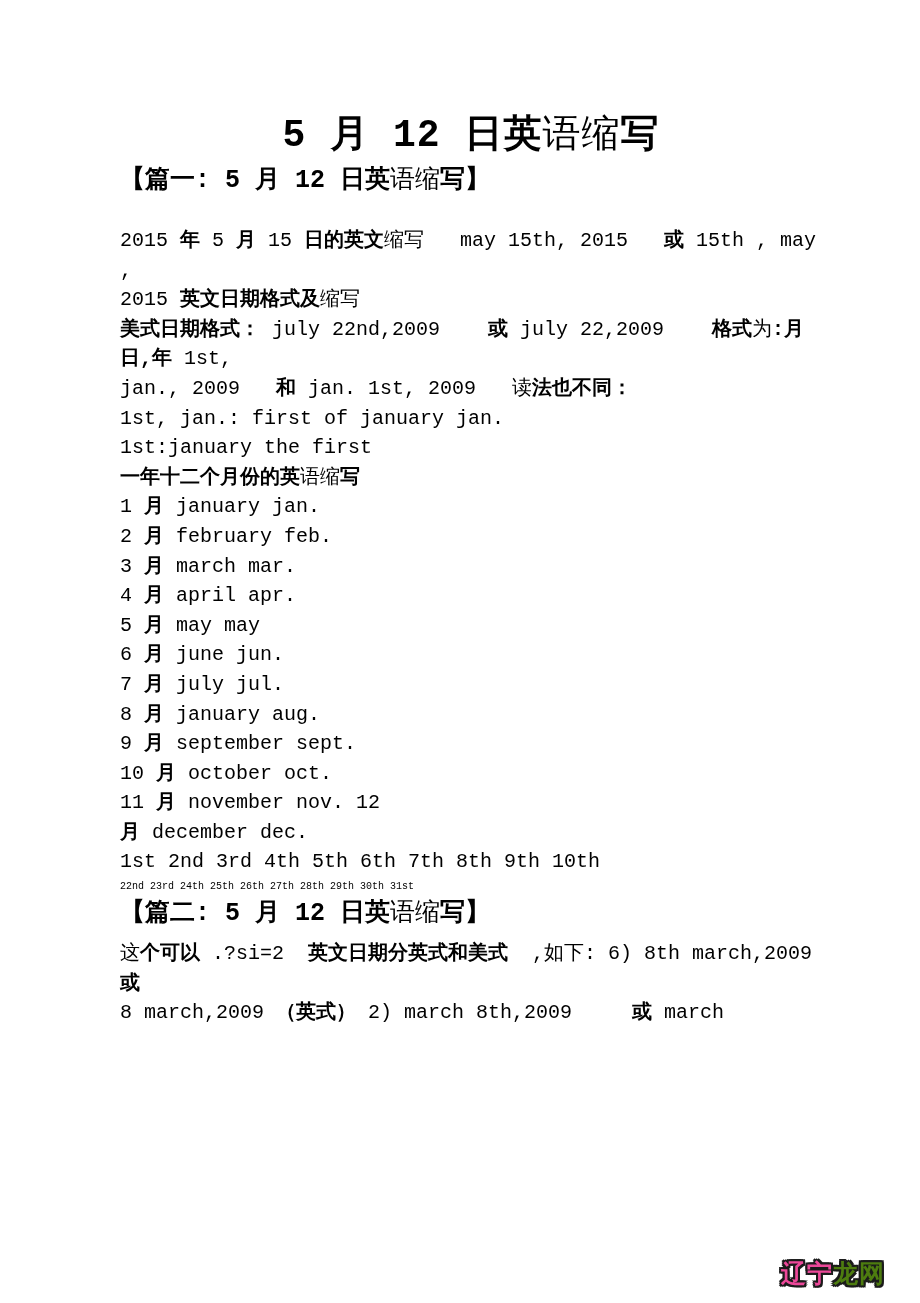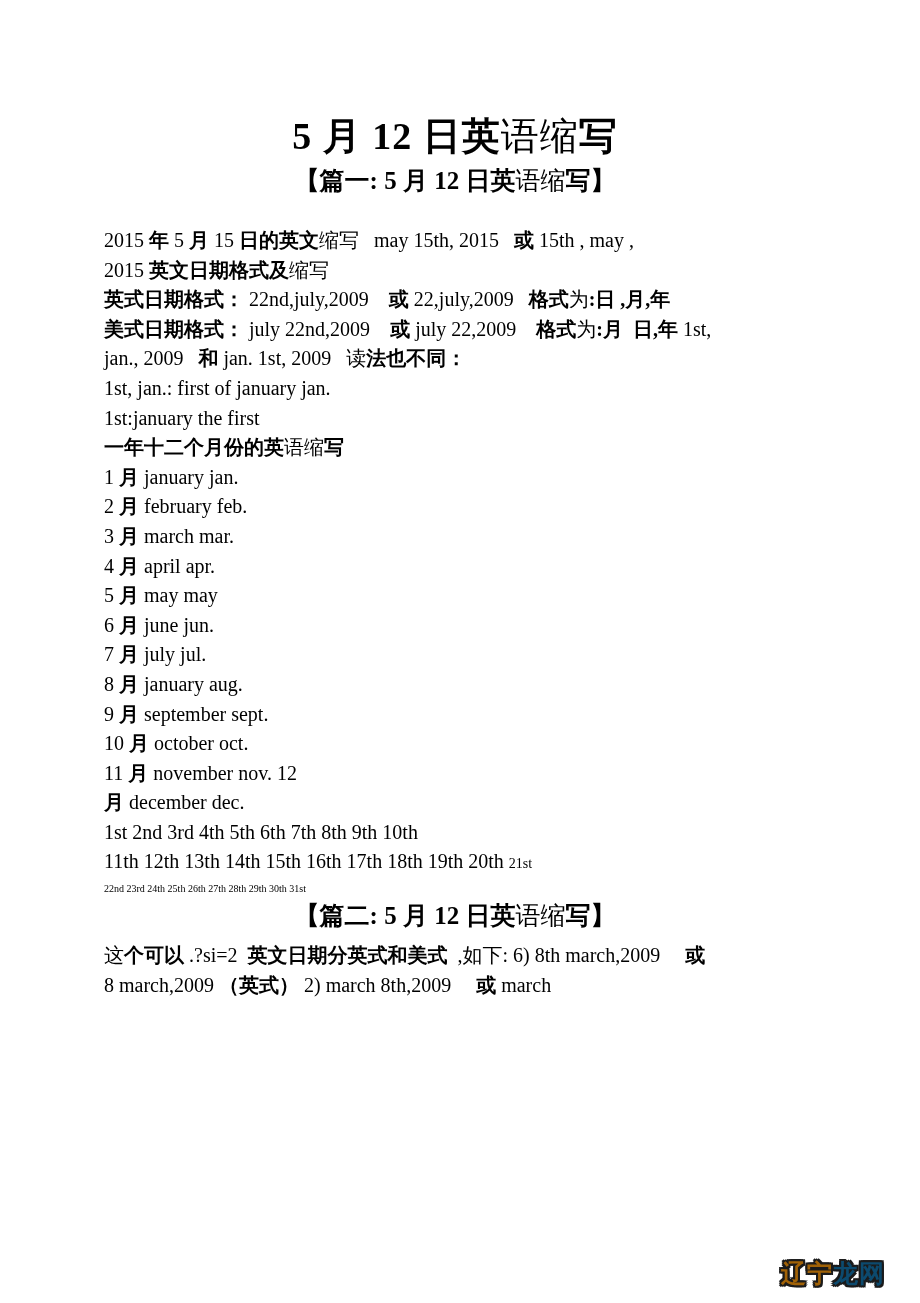--- a/index.html
+++ b/index.html
@@ -4,29 +4,29 @@
 <style>
   html,body{margin:0;padding:0;background:#ffffff;}
   .page{
     position:relative;
     width:920px;height:1303px;
     background:#ffffff;color:#000000;
     font-family:"Liberation Serif",serif;
     overflow:hidden;
   }
   .content{
-    position:absolute;left:104px;top:112px;width:702px;
+    position:absolute;left:120px;top:112px;width:702px;font-family:Liberation Mono, monospace;
   }
   .line{white-space:pre-wrap;}
   .line.title{
     font-size:38px;line-height:48px;text-align:center;
     margin-bottom:4px;letter-spacing:1px;
   }
   .line.heading1,.line.heading2{
-    font-size:25px;line-height:33px;text-align:center;
+    font-size:25px;line-height:33px;text-align:left;
   }
   .line.heading1{margin-bottom:29px;}
   .line.heading2{margin-bottom:9px;}
   .line.body{font-size:20px;line-height:29.6px;}
   .line.small{font-size:10px;line-height:20px;}
   .seg-b{font-weight:bold;}
   .title .seg-b,.heading1 .seg-b,.heading2 .seg-b{font-weight:bold;}
   .seg-small{font-size:14px;}
   .watermark{
     position:absolute;right:35px;bottom:17px;
@@ -42,42 +42,40 @@
 </style>
 </head>
 <body>
 
 <div class="page">
   <div class="content">
       <div class="line title"><span class="seg-b">5 月 12 日英</span><span>语缩</span><span class="seg-b">写</span></div>
       <div class="line heading1"><span class="seg-b">【篇一: 5 月 12 日英</span><span>语缩</span><span class="seg-b">写】</span></div>
       <div class="line body"><span>2015 </span><span class="seg-b">年</span><span> 5 </span><span class="seg-b">月</span><span> 15 </span><span class="seg-b">日的英文</span><span>缩写</span><span>   may 15th, 2015   </span><span class="seg-b">或</span><span> 15th , may ,</span></div>
       <div class="line body"><span>2015 </span><span class="seg-b">英文日期格式及</span><span>缩写</span></div>
-      <div class="line body"><span class="seg-b">英式日期格式： </span><span>22nd,july,2009    </span><span class="seg-b">或</span><span> 22,july,2009   </span><span class="seg-b">格式</span><span>为</span><span class="seg-b">:日 ,月,年</span></div>
       <div class="line body"><span class="seg-b">美式日期格式： </span><span>july 22nd,2009    </span><span class="seg-b">或</span><span> july 22,2009    </span><span class="seg-b">格式</span><span>为</span><span class="seg-b">:月  日,年</span><span> 1st,</span></div>
       <div class="line body"><span>jan., 2009   </span><span class="seg-b">和</span><span> jan. 1st, 2009   </span><span>读</span><span class="seg-b">法也不同：</span></div>
       <div class="line body"><span>1st, jan.: first of january jan.</span></div>
       <div class="line body"><span>1st:january the first</span></div>
       <div class="line body"><span class="seg-b">一年十二个月份的英</span><span>语缩</span><span class="seg-b">写</span></div>
       <div class="line body"><span>1 </span><span class="seg-b">月</span><span> january jan.</span></div>
       <div class="line body"><span>2 </span><span class="seg-b">月</span><span> february feb.</span></div>
       <div class="line body"><span>3 </span><span class="seg-b">月</span><span> march mar.</span></div>
       <div class="line body"><span>4 </span><span class="seg-b">月</span><span> april apr.</span></div>
       <div class="line body"><span>5 </span><span class="seg-b">月</span><span> may may</span></div>
       <div class="line body"><span>6 </span><span class="seg-b">月</span><span> june jun.</span></div>
       <div class="line body"><span>7 </span><span class="seg-b">月</span><span> july jul.</span></div>
       <div class="line body"><span>8 </span><span class="seg-b">月</span><span> january aug.</span></div>
       <div class="line body"><span>9 </span><span class="seg-b">月</span><span> september sept.</span></div>
       <div class="line body"><span>10 </span><span class="seg-b">月</span><span> october oct.</span></div>
       <div class="line body"><span>11 </span><span class="seg-b">月</span><span> november nov. 12</span></div>
       <div class="line body"><span class="seg-b">月</span><span> december dec.</span></div>
       <div class="line body"><span>1st 2nd 3rd 4th 5th 6th 7th 8th 9th 10th</span></div>
-      <div class="line body"><span>11th 12th 13th 14th 15th 16th 17th 18th 19th 20th </span><span class="seg-small">21st</span></div>
       <div class="line small"><span>22nd 23rd 24th 25th 26th 27th 28th 29th 30th 31st</span></div>
       <div class="line heading2"><span class="seg-b">【篇二: 5 月 12 日英</span><span>语缩</span><span class="seg-b">写】</span></div>
       <div class="line body"><span>这</span><span class="seg-b">个可以</span><span> .?si=2  </span><span class="seg-b">英文日期分英式和美式</span><span>  ,如下: 6) 8th march,2009     </span><span class="seg-b">或</span></div>
       <div class="line body"><span>8 march,2009 </span><span class="seg-b">（英式）</span><span> 2) march 8th,2009     </span><span class="seg-b">或</span><span> march</span></div>
     </div>
 
   <div class="watermark">
-    <span class="wm-red" style="color: #a16207; margin-top: 33px;">辽宁</span><span class="wm-white" style="color: #0c4a6e;">龙网</span>
+    <span class="wm-red" style="color: #ec4899; margin-top: 33px;">辽宁</span><span class="wm-white" style="color: #4d7c0f;">龙网</span>
   </div>
 </div>
 
 </body></html>

